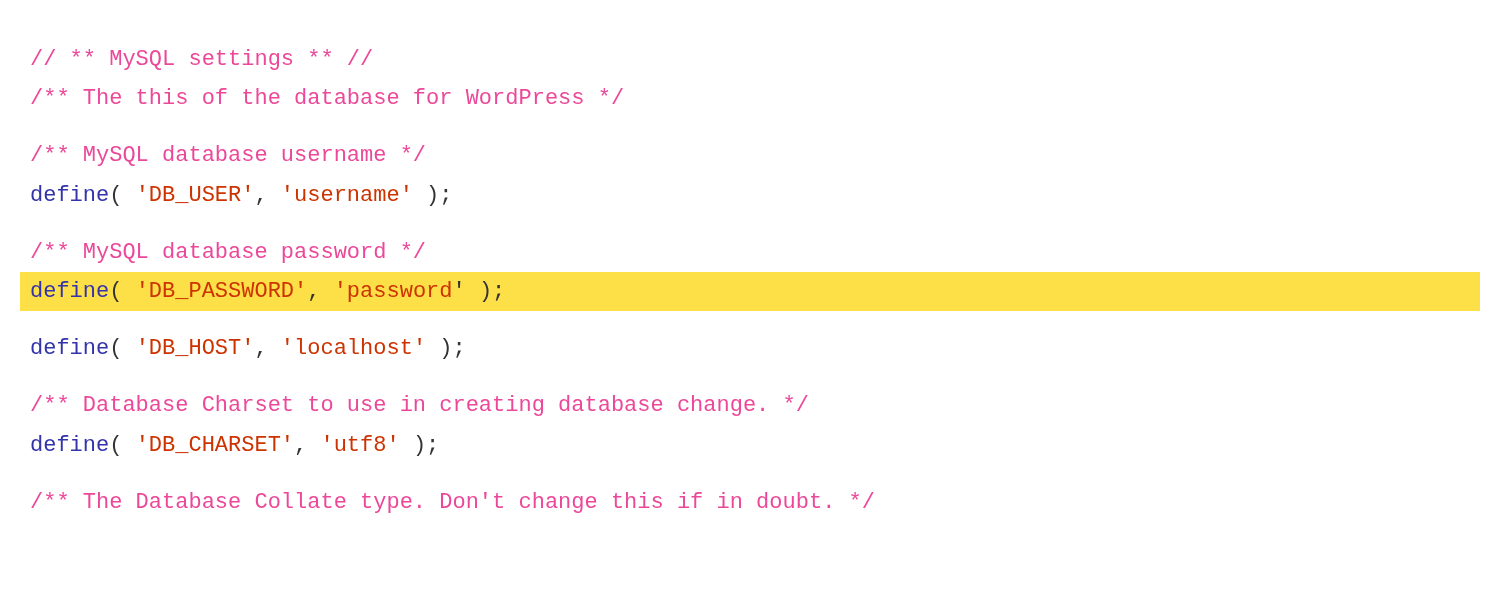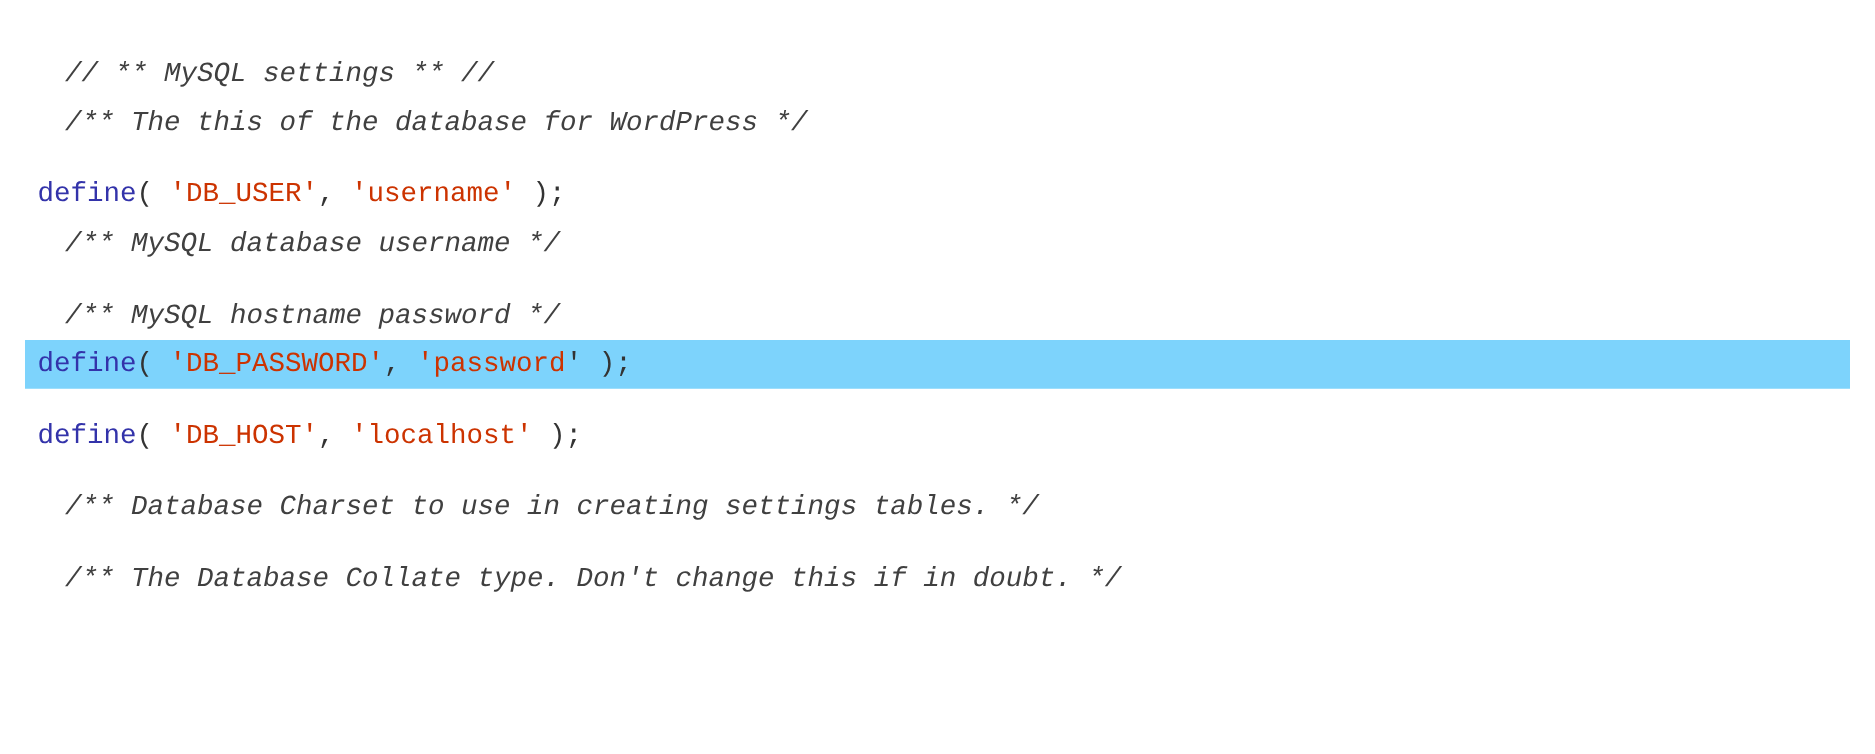--- a/index.html
+++ b/index.html
@@ -23,27 +23,25 @@
       padding: 10px 0;
     }
 
     .code-line {
       display: block;
       padding: 2px 10px;
       white-space: pre;
     }
 
     .line-highlighted {
-      background-color: #7dd3fc;
+      background-color: #fde047;
     }
 
     .comment {
-      color: #404040;
-      font-style: italic;
-      margin-left: 22px;
+      color: #ec4899;
     }
 
     .keyword {
       color: #3333aa;
       font-style: normal;
     }
 
     .string-red {
       color: #cc3300;
     }
@@ -60,34 +58,35 @@
 </head>
 <body>
 
 <div class="code-block">
 
   <span class="code-line"><span class="comment">// ** MySQL settings ** //</span></span>
   <span class="code-line"><span class="comment">/** The this of the database for WordPress */</span></span>
 
   <span class="section-gap"></span>
 
+  <span class="code-line"><span class="comment">/** MySQL database username */</span></span>
   <span class="code-line"><span class="keyword">define</span><span class="plain">( </span><span class="string-red">'DB_USER'</span><span class="plain">, </span><span class="string-red">'username'</span><span class="plain"> );</span></span>
-  <span class="code-line"><span class="comment">/** MySQL database username */</span></span>
 
   <span class="section-gap"></span>
 
-  <span class="code-line"><span class="comment">/** MySQL hostname password */</span></span>
+  <span class="code-line"><span class="comment">/** MySQL database password */</span></span>
   <span class="code-line line-highlighted"><span class="keyword">define</span><span class="plain">( </span><span class="string-red">'DB_PASSWORD'</span><span class="plain">, </span><span class="string-red">'password</span><span class="plain">' );</span></span>
 
   <span class="section-gap"></span>
 
   <span class="code-line"><span class="keyword">define</span><span class="plain">( </span><span class="string-red">'DB_HOST'</span><span class="plain">, </span><span class="string-red">'localhost'</span><span class="plain"> );</span></span>
 
   <span class="section-gap"></span>
 
-  <span class="code-line"><span class="comment">/** Database Charset to use in creating settings tables. */</span></span>
+  <span class="code-line"><span class="comment">/** Database Charset to use in creating database change. */</span></span>
+  <span class="code-line"><span class="keyword">define</span><span class="plain">( </span><span class="string-red">'DB_CHARSET'</span><span class="plain">, </span><span class="string-red">'utf8'</span><span class="plain"> );</span></span>
 
   <span class="section-gap"></span>
 
   <span class="code-line"><span class="comment">/** The Database Collate type. Don't change this if in doubt. */</span></span>
   <span class="code-line"></span>
 
 </div>
 
 </body></html>

